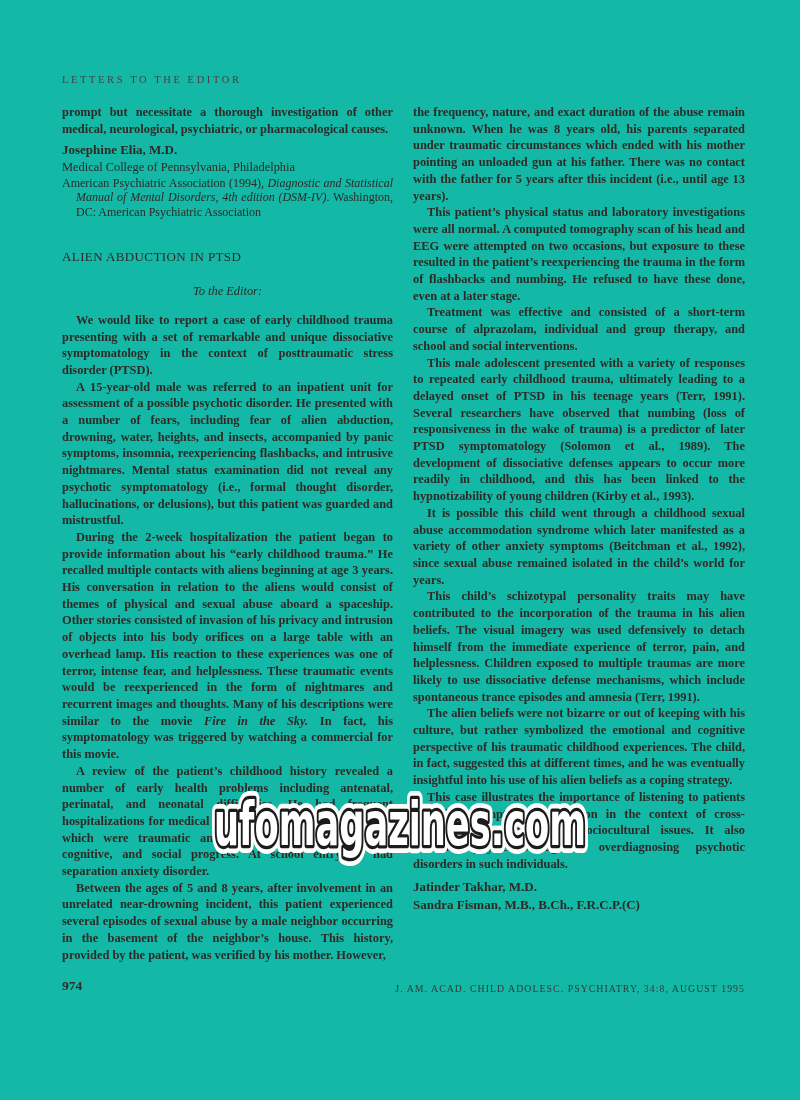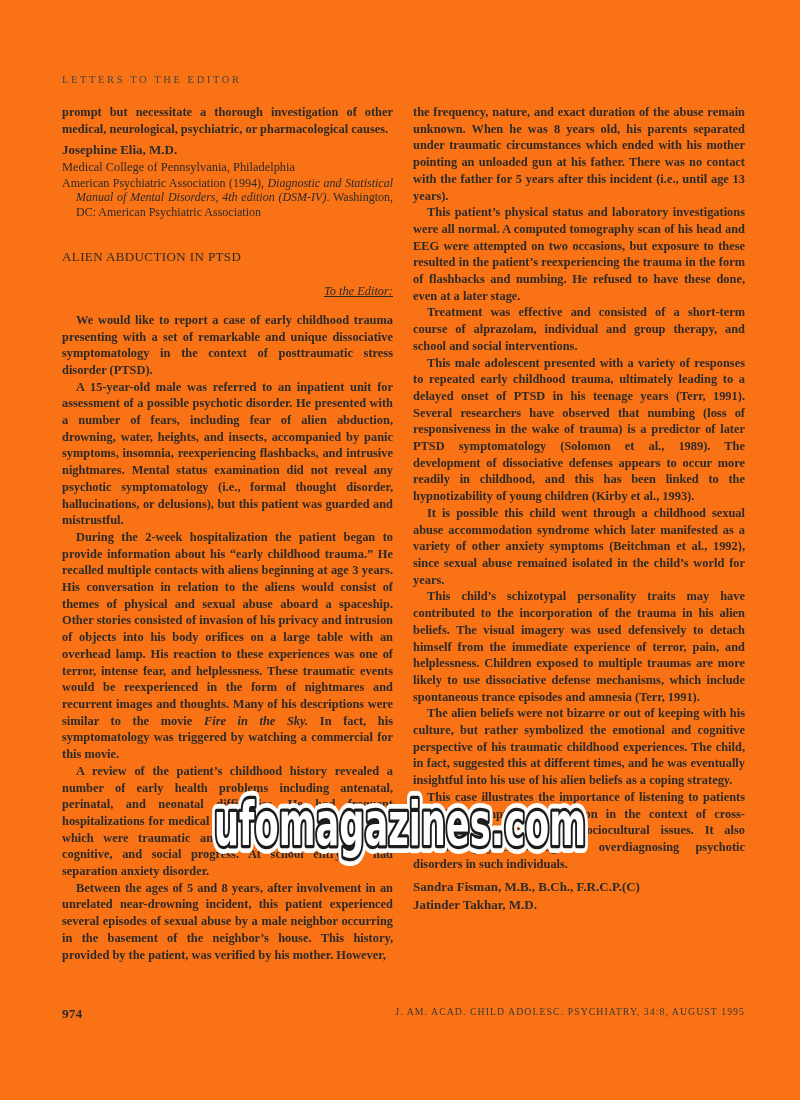--- a/index.html
+++ b/index.html
@@ -1,17 +1,17 @@
 <!DOCTYPE html>
 <html lang="en"><head>
 <meta charset="utf-8">
 <style>
   html,body{margin:0;padding:0;background:#ffffff;}
   .page{
-    position:relative;width:800px;height:1100px;background:#f97316;
+    position:relative;width:800px;height:1100px;background:#14b8a6;
     overflow:hidden;font-family:"Liberation Serif",serif;color:#2d2a26;
   }
   .running-head{
     position:absolute;left:62px;top:74px;font-size:10.5px;
     letter-spacing:2.6px;color:#46433e;white-space:nowrap;
   }
   .col{
     position:absolute;top:104px;text-align:justify;
     font-size:12.4px;line-height:16.7px;hyphens:auto;-webkit-hyphens:auto;
   }
@@ -24,26 +24,26 @@
   .sig-line{display:block;line-height:17.2px;}
   .sig-name{font-weight:bold;font-size:13px;}
   .ref{
     font-size:12px;line-height:14.4px;margin-top:0;
     padding-left:14px;text-indent:-14px;text-align:justify;
   }
   .heading{
     font-weight:normal;margin-top:30px;margin-bottom:0;
     font-size:13px;letter-spacing:0.4px;text-indent:0;text-align:left;
   }
-  .salutation{font-style:italic;margin-top:17px;text-indent:0;text-align:right;text-decoration:underline;}
+  .salutation{font-style:italic;margin-top:17px;text-indent:0;text-align:center;}
   .body-start{margin-top:11px;}
   .watermark{position:absolute;left:0;top:0;pointer-events:none;}
   .footer{
-    position:absolute;left:62px;top:1006px;width:683px;
-    display:flex;justify-content:space-between;align-items:flex-start;
+    position:absolute;left:62px;top:978px;width:683px;
+    display:flex;justify-content:space-between;align-items:flex-end;
   }
   .page-num{font-weight:bold;font-size:13.5px;}
   .journal{font-size:9.8px;letter-spacing:1.05px;color:#3a3733;white-space:nowrap;}
 </style>
 </head>
 <body>
 
 <div class="page">
 
   <div class="running-head">LETTERS TO THE EDITOR</div>
@@ -69,22 +69,22 @@
   <div class="col col-right">
     <p class="p noindent">the frequency, nature, and exact duration of the abuse remain unknown. When he was 8 years old, his parents separated under traumatic circumstances which ended with his mother pointing an unloaded gun at his father. There was no contact with the father for 5 years after this incident (i.e., until age 13 years).</p>
     <p class="p">This patient’s physical status and laboratory investigations were all normal. A computed tomography scan of his head and EEG were attempted on two occasions, but exposure to these resulted in the patient’s reexperiencing the trauma in the form of flashbacks and numbing. He refused to have these done, even at a later stage.</p>
     <p class="p">Treatment was effective and consisted of a short-term course of alprazolam, individual and group therapy, and school and social interventions.</p>
     <p class="p">This male adolescent presented with a variety of responses to repeated early childhood trauma, ultimately leading to a delayed onset of PTSD in his teenage years (Terr, 1991). Several researchers have observed that numbing (loss of responsiveness in the wake of trauma) is a predictor of later PTSD symptomatology (Solomon et al., 1989). The development of dissociative defenses appears to occur more readily in childhood, and this has been linked to the hypnotizability of young children (Kirby et al., 1993).</p>
     <p class="p">It is possible this child went through a childhood sexual abuse accommodation syndrome which later manifested as a variety of other anxiety symptoms (Beitchman et al., 1992), since sexual abuse remained isolated in the child’s world for years.</p>
     <p class="p">This child’s schizotypal personality traits may have contributed to the incorporation of the trauma in his alien beliefs. The visual imagery was used defensively to detach himself from the immediate experience of terror, pain, and helplessness. Children exposed to multiple traumas are more likely to use dissociative defense mechanisms, which include spontaneous trance episodes and amnesia (Terr, 1991).</p>
     <p class="p">The alien beliefs were not bizarre or out of keeping with his culture, but rather symbolized the emotional and cognitive perspective of his traumatic childhood experiences. The child, in fact, suggested this at different times, and he was eventually insightful into his use of his alien beliefs as a coping strategy.</p>
     <p class="p">This case illustrates the importance of listening to patients and their symptom presentation in the context of cross-sectional, longitudinal, and sociocultural issues. It also cautions physicians against overdiagnosing psychotic disorders in such individuals.</p>
     <div class="sig" style="margin-top:6px;">
+      <span class="sig-line sig-name">Jatinder Takhar, M.D.</span>
       <span class="sig-line sig-name">Sandra Fisman, M.B., B.Ch., F.R.C.P.(C)</span>
-      <span class="sig-line sig-name">Jatinder Takhar, M.D.</span>
     </div>
   </div>
 
   <svg class="watermark" width="800" height="1100" viewBox="0 0 800 1100">
     <text x="400" y="845" text-anchor="middle" textLength="372" lengthAdjust="spacingAndGlyphs" font-family="DejaVu Sans, sans-serif" font-weight="bold" font-size="60" fill="#ffffff" stroke="#fdfdfb" stroke-width="16" stroke-linejoin="round" paint-order="stroke">ufomagazines.com</text>
     <text x="400" y="845" text-anchor="middle" textLength="372" lengthAdjust="spacingAndGlyphs" font-family="DejaVu Sans, sans-serif" font-weight="bold" font-size="60" fill="#ffffff" stroke="#1c1c1c" stroke-width="6.5" stroke-linejoin="round" paint-order="stroke">ufomagazines.com</text>
   </svg>
 
   <div class="footer">
     <span class="page-num">974</span>

